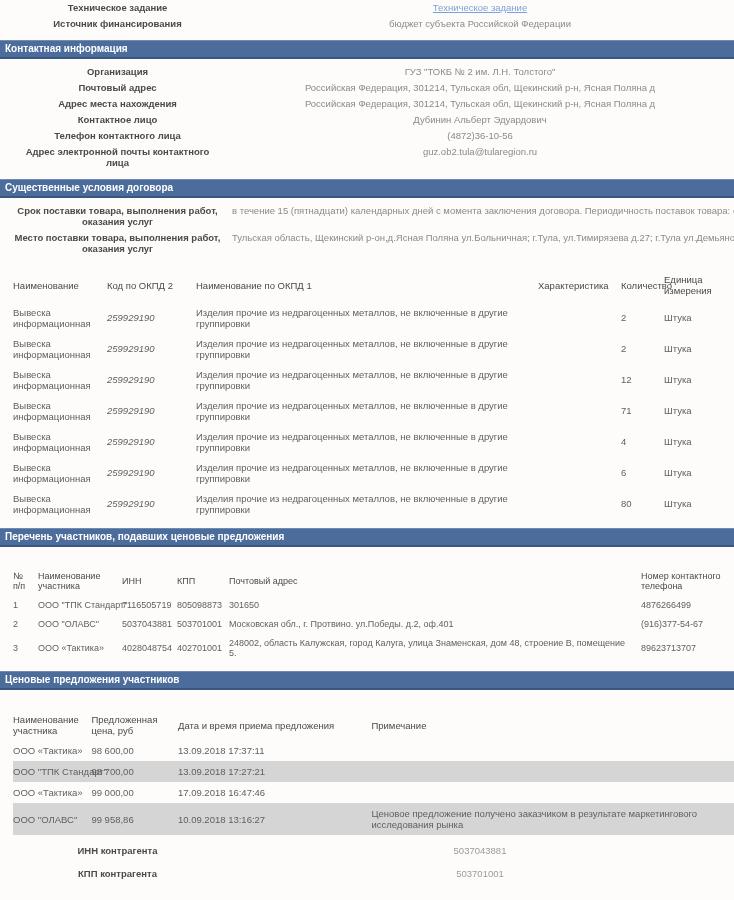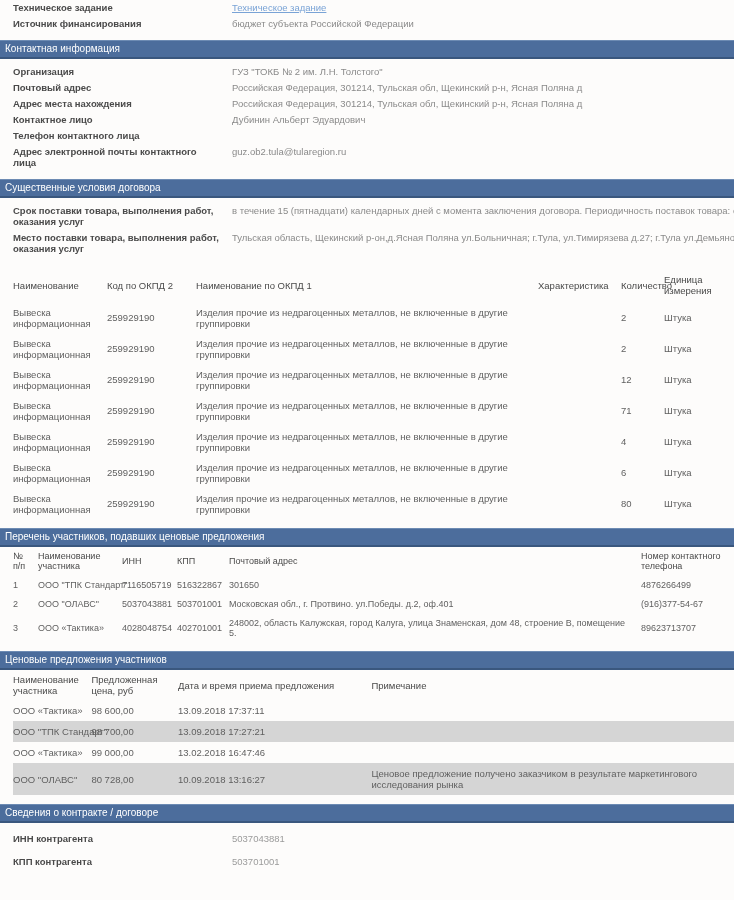--- a/index.html
+++ b/index.html
@@ -4,40 +4,40 @@
 <style>
   html,body{margin:0;padding:0;}
   body{
     width:734px;height:900px;overflow:hidden;background:#fdfcfb;
     font-family:"Liberation Sans","DejaVu Sans",sans-serif;
     font-size:9.5px;color:#666;
   }
   .page{margin-top:-5px;}
   
   .section-bar{
-    background:#4c6d9c;color:#fff;font-weight:normal;font-size:10px;
+    background:#4c6d9c;color:#fff;font-weight:bold;font-size:10px;
     padding:2px 6px 3px 5px;border-bottom:2px solid #3a577e;border-top:1px solid #6d8bb3;
     margin-top:9px;
   }
   
   .lv-rows{padding-top:4px;}
-  .lv-row{display:grid;grid-template-columns:232px 1fr;padding:2.5px 0;align-items:start;}
+  .lv-row{display:grid;grid-template-columns:232px 1fr;padding:2.5px 0;align-items:start;text-align:center;}
   .lv-row .lv-label{font-weight:bold;color:#4a4a4a;padding-left:13px;padding-right:10px;}
   .lv-row .lv-value{color:#8a8a8a;padding-right:6px;}
   .contract .lv-row{padding:6px 0;}
   .contract .lv-value{color:#9b9b9b;}
   .nowrap-value .lv-value{white-space:nowrap;overflow:hidden;}
   a.doc-link{color:#79a3d6;text-decoration:underline;cursor:pointer;}
   
-  table{border-collapse:collapse;table-layout:fixed;margin-left:13px;width:721px;color:#5f5f5f;font-size:9.5px;}
+  table{border-collapse:collapse;table-layout:fixed;margin-left:13px;width:721px;color:#5f5f5f;font-size:9.5px;margin-top:20px;}
   th{font-weight:normal;color:#4a4a4a;text-align:left;vertical-align:middle;padding:4px 6px 4px 0;}
   td{vertical-align:middle;padding:4.5px 8px 4.5px 0;}
   .products-table{margin-top:10px;}
   .products-table th{padding-top:8px;padding-bottom:6px;}
-  .products-table td.code-cell{padding-right:22px;}
+  .products-table td.code-cell{padding-right:22px;font-style:italic;}
   .products-table td.qty-cell,.products-table th.qty-h{padding-left:10px;}
   .part-table td.nw,.price-table td.nw{white-space:nowrap;}
   .part-table{font-size:9px;}
   tr.highlight{background:#d5d5d5;}
   .price-table td{padding-top:5px;padding-bottom:5px;}
 </style>
 </head>
 <body>
 
 <div class="page">
@@ -67,20 +67,21 @@
       <div class="lv-row">
         <div class="lv-label">Адрес места нахождения</div>
         <div class="lv-value">Российская Федерация, 301214, Тульская обл, Щекинский р-н, Ясная Поляна д</div>
       </div>
       <div class="lv-row">
         <div class="lv-label">Контактное лицо</div>
         <div class="lv-value">Дубинин Альберт Эдуардович</div>
       </div>
       <div class="lv-row">
         <div class="lv-label">Телефон контактного лица</div>
+        <div class="lv-value">(4872)36-10-56</div>
       </div>
       <div class="lv-row">
         <div class="lv-label">Адрес электронной почты контактного лица</div>
         <div class="lv-value">guz.ob2.tula@tularegion.ru</div>
       </div>
     </div>
 
   <div class="section-bar">Существенные условия договора</div>
   <div class="lv-rows">
 
@@ -193,21 +194,21 @@
         <th>Почтовый адрес</th>
         <th>Номер контактного телефона</th>
       </tr>
     </thead>
     <tbody>
 
     <tr>
           <td>1</td>
           <td class="nw">ООО "ТПК Стандарт"</td>
           <td class="nw">7116505719</td>
-          <td class="nw">516322867</td>
+          <td class="nw">805098873</td>
           <td>301650</td>
           <td class="nw">4876266499</td>
         </tr>
         <tr>
           <td>2</td>
           <td class="nw">ООО "ОЛАВС"</td>
           <td class="nw">5037043881</td>
           <td class="nw">503701001</td>
           <td>Московская обл., г. Протвино. ул.Победы. д.2, оф.401</td>
           <td class="nw">(916)377-54-67</td>
@@ -249,33 +250,32 @@
         </tr>
         <tr class="highlight">
           <td class="nw">ООО "ТПК Стандарт"</td>
           <td class="nw">98 700,00</td>
           <td class="nw">13.09.2018 17:27:21</td>
           <td></td>
         </tr>
         <tr>
           <td class="nw">ООО «Тактика»</td>
           <td class="nw">99 000,00</td>
-          <td class="nw">13.02.2018 16:47:46</td>
+          <td class="nw">17.09.2018 16:47:46</td>
           <td></td>
         </tr>
         <tr class="highlight">
           <td class="nw">ООО "ОЛАВС"</td>
-          <td class="nw">80 728,00</td>
+          <td class="nw">99 958,86</td>
           <td class="nw">10.09.2018 13:16:27</td>
           <td>Ценовое предложение получено заказчиком в результате маркетингового исследования рынка</td>
         </tr>
       </tbody>
   </table>
 
-  <div class="section-bar">Сведения о контракте / договоре</div>
   <div class="lv-rows contract">
 
       <div class="lv-row">
         <div class="lv-label">ИНН контрагента</div>
         <div class="lv-value">5037043881</div>
       </div>
       <div class="lv-row">
         <div class="lv-label">КПП контрагента</div>
         <div class="lv-value">503701001</div>
       </div>

